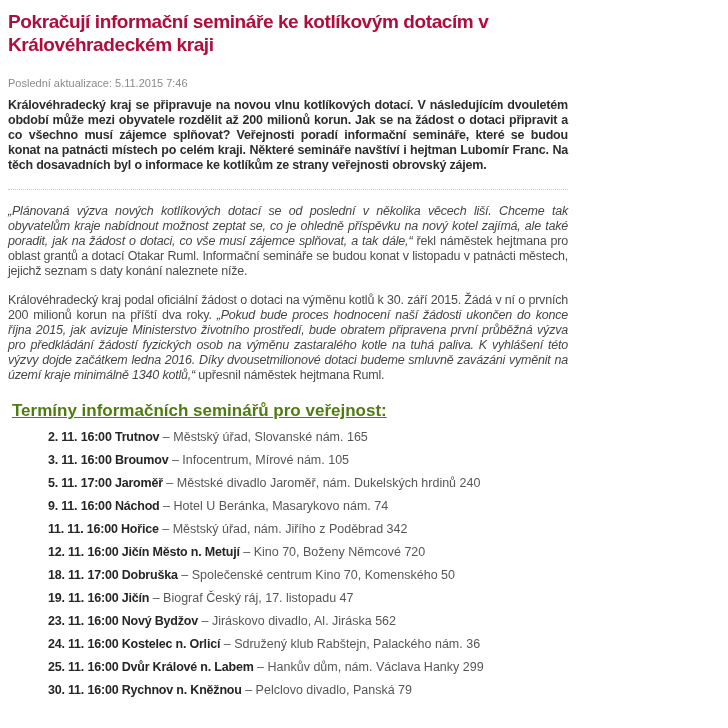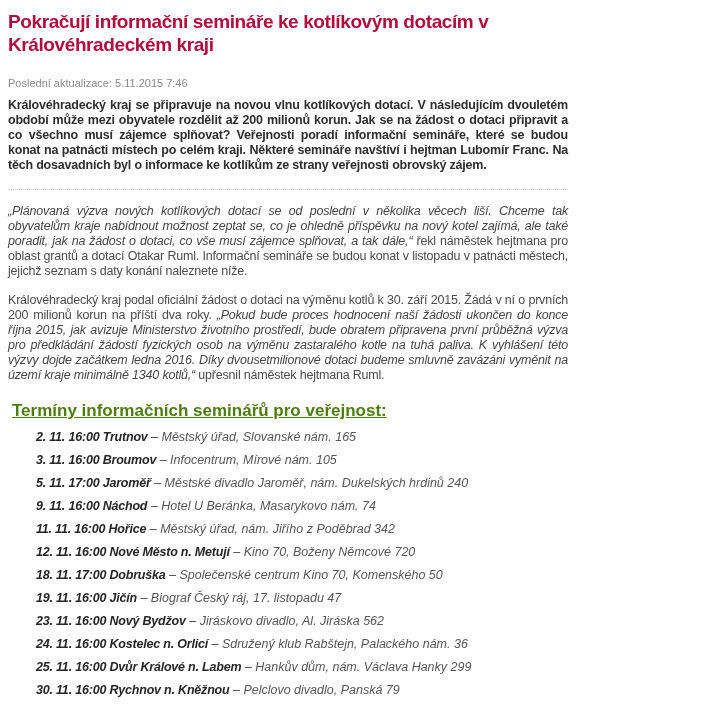--- a/index.html
+++ b/index.html
@@ -54,21 +54,21 @@
   }
   p.body em { font-style: italic; color: #474747; }
   h2.list-heading {
     font-size: 17px;
     line-height: 14px;
     font-weight: bold;
     color: #4d7c0f;
     text-decoration: underline;
     margin: 21px 0 0 4px;
   }
-  .seminar-list { margin: 13px 0 0 28px; font-style: italic; }
+  .seminar-list { margin: 13px 0 0 40px; }
   .seminar {
     font-size: 12.5px;
     line-height: 13px;
     color: #575757;
     margin: 0 0 10px 0;
     white-space: nowrap;
   }
   .seminar strong { color: #262626; letter-spacing: -0.2px; }
   .seminar .dash { color: #575757; }
 </style>
@@ -90,21 +90,21 @@
   <p class="body"><span>Královéhradecký kraj podal oficiální žádost o dotaci na výměnu kotlů k 30. září 2015. Žádá v ní o prvních 200 milionů korun na příští dva roky.</span> <em>„Pokud bude proces hodnocení naší žádosti ukončen do konce října 2015, jak avizuje Ministerstvo životního prostředí, bude obratem připravena první průběžná výzva pro předkládání žádostí fyzických osob na výměnu zastaralého kotle na tuhá paliva. K vyhlášení této výzvy dojde začátkem ledna 2016. Díky dvousetmilionové dotaci budeme smluvně zavázáni vyměnit na území kraje minimálně 1340 kotlů,“</em> <span>upřesnil náměstek hejtmana Ruml.</span></p>
 
   <h2 class="list-heading">Termíny informačních seminářů pro veřejnost:</h2>
 
   <div class="seminar-list">
       <p class="seminar"><strong><span>2. 11. 16:00</span> <span>Trutnov</span></strong> <span class="dash">–</span> <span>Městský úřad, Slovanské nám. 165</span></p>
       <p class="seminar"><strong><span>3. 11. 16:00</span> <span>Broumov</span></strong> <span class="dash">–</span> <span>Infocentrum, Mírové nám. 105</span></p>
       <p class="seminar"><strong><span>5. 11. 17:00</span> <span>Jaroměř</span></strong> <span class="dash">–</span> <span>Městské divadlo Jaroměř, nám. Dukelských hrdinů 240</span></p>
       <p class="seminar"><strong><span>9. 11. 16:00</span> <span>Náchod</span></strong> <span class="dash">–</span> <span>Hotel U Beránka, Masarykovo nám. 74</span></p>
       <p class="seminar"><strong><span>11. 11. 16:00</span> <span>Hořice</span></strong> <span class="dash">–</span> <span>Městský úřad, nám. Jiřího z Poděbrad 342</span></p>
-      <p class="seminar"><strong><span>12. 11. 16:00</span> <span>Nové Město n. Metují</span></strong> <span class="dash">–</span> <span>Kino 70, Boženy Němcové 720</span></p>
+      <p class="seminar"><strong><span>12. 11. 16:00</span> <span>Jičín Město n. Metují</span></strong> <span class="dash">–</span> <span>Kino 70, Boženy Němcové 720</span></p>
       <p class="seminar"><strong><span>18. 11. 17:00</span> <span>Dobruška</span></strong> <span class="dash">–</span> <span>Společenské centrum Kino 70, Komenského 50</span></p>
       <p class="seminar"><strong><span>19. 11. 16:00</span> <span>Jičín</span></strong> <span class="dash">–</span> <span>Biograf Český ráj, 17. listopadu 47</span></p>
       <p class="seminar"><strong><span>23. 11. 16:00</span> <span>Nový Bydžov</span></strong> <span class="dash">–</span> <span>Jiráskovo divadlo, Al. Jiráska 562</span></p>
       <p class="seminar"><strong><span>24. 11. 16:00</span> <span>Kostelec n. Orlicí</span></strong> <span class="dash">–</span> <span>Sdružený klub Rabštejn, Palackého nám. 36</span></p>
       <p class="seminar"><strong><span>25. 11. 16:00</span> <span>Dvůr Králové n. Labem</span></strong> <span class="dash">–</span> <span>Hankův dům, nám. Václava Hanky 299</span></p>
       <p class="seminar"><strong><span>30. 11. 16:00</span> <span>Rychnov n. Kněžnou</span></strong> <span class="dash">–</span> <span>Pelclovo divadlo, Panská 79</span></p>
     </div>
 
 </article>
 

